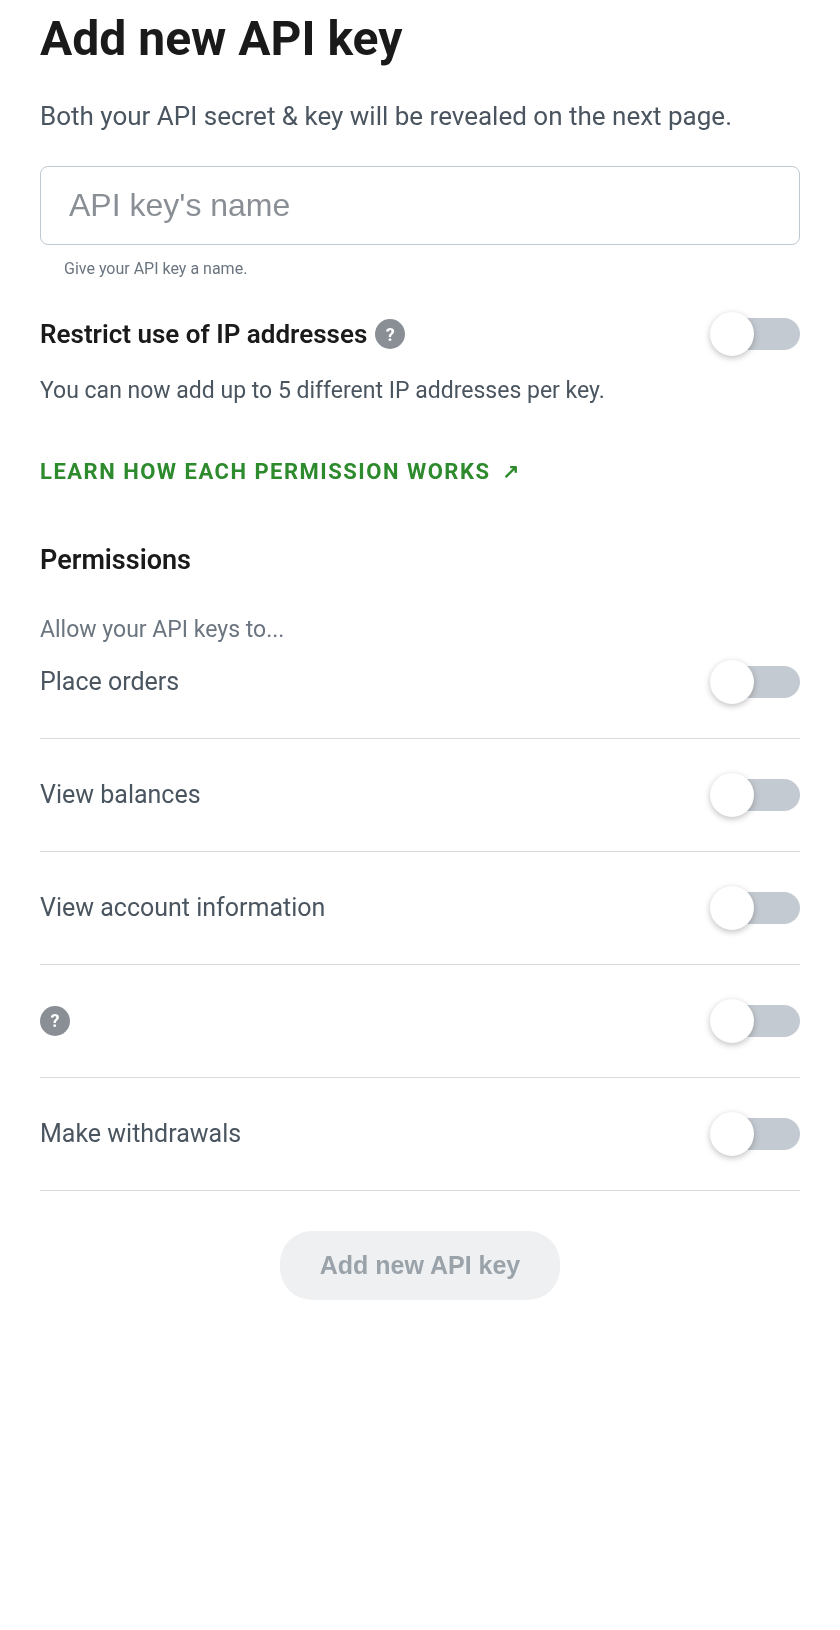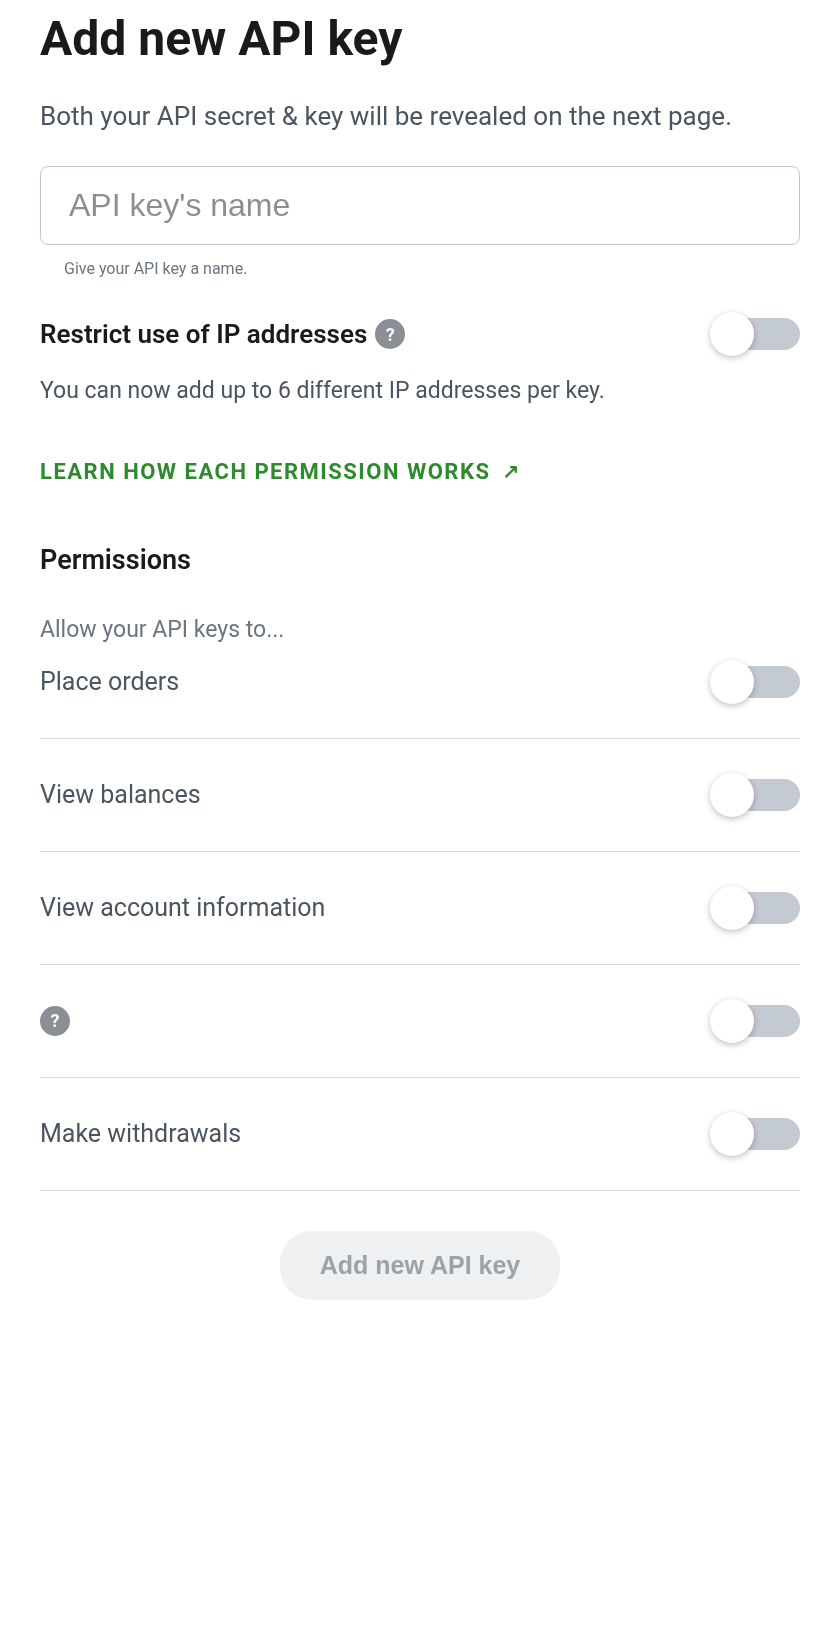--- a/index.html
+++ b/index.html
@@ -182,21 +182,21 @@
 </div>
 <p class="input-hint">Give your API key a name.</p>
 
 <div class="setting-row">
   <div class="left">
     <span class="setting-label">Restrict use of IP addresses</span>
     <span class="help-icon">?</span>
   </div>
   <div class="toggle"></div>
 </div>
-<p class="setting-description">You can now add up to 6 different IP addresses per key.</p>
+<p class="setting-description">You can now add up to 5 different IP addresses per key.</p>
 
 <a class="learn-link">
   <span>LEARN HOW EACH PERMISSION WORKS</span>
   <span class="external-icon">↗</span>
 </a>
 
 <h2 class="section-heading">Permissions</h2>
 <p class="section-subtitle">Allow your API keys to...</p>
 
 <div class="permission-row">

